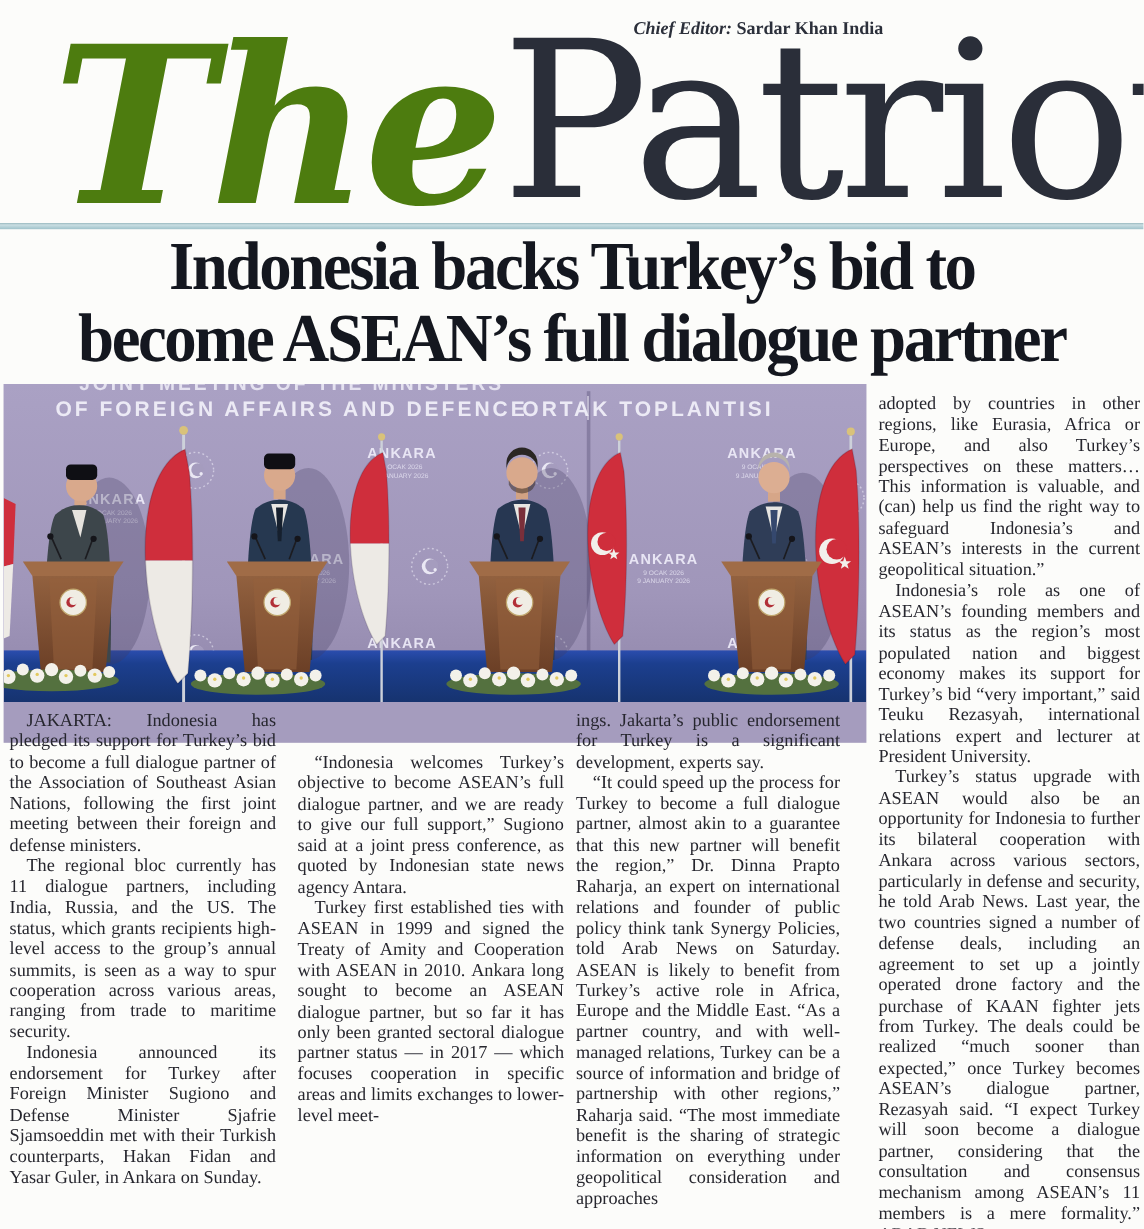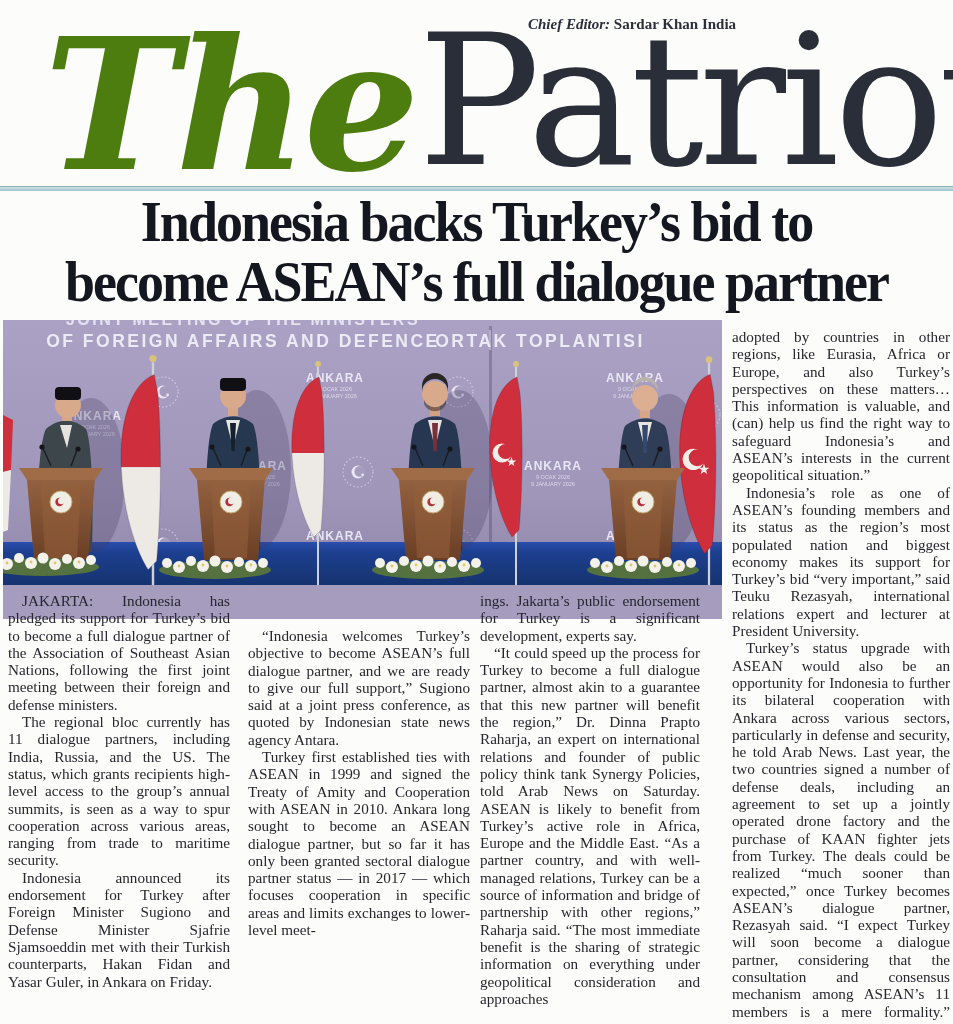--- a/index.html
+++ b/index.html
@@ -248,21 +248,21 @@
     <use href="#flower" x="212" y="241"></use>
     <use href="#flower" x="425" y="241"></use>
     <use href="#flower" x="640" y="241"></use>
   </g>
 </svg>
 </div>
 
 <div class="abs col" id="col1">
   <p>JAKARTA: Indonesia has pledged its support for Turkey’s bid to become a full dialogue partner of the Association of Southeast Asian Nations, following the first joint meeting between their foreign and defense ministers.</p>
   <p>The regional bloc currently has 11 dialogue partners, including India, Russia, and the US. The status, which grants recipients high-level access to the group’s annual summits, is seen as a way to spur cooperation across various areas, ranging from trade to maritime security.</p>
-  <p>Indonesia announced its endorsement for Turkey after Foreign Minister Sugiono and Defense Minister Sjafrie Sjamsoeddin met with their Turkish counterparts, Hakan Fidan and Yasar Guler, in Ankara on Friday.</p>
+  <p>Indonesia announced its endorsement for Turkey after Foreign Minister Sugiono and Defense Minister Sjafrie Sjamsoeddin met with their Turkish counterparts, Hakan Fidan and Yasar Guler, in Ankara on Sunday.</p>
 </div>
 <div class="abs col" id="col2">
   <p>“Indonesia welcomes Turkey’s objective to become ASEAN’s full dialogue partner, and we are ready to give our full support,” Sugiono said at a joint press conference, as quoted by Indonesian state news agency Antara.</p>
   <p>Turkey first established ties with ASEAN in 1999 and signed the Treaty of Amity and Cooperation with ASEAN in 2010.  Ankara long sought to become an ASEAN dialogue partner, but so far it has only been granted sectoral dialogue partner status — in 2017 — which focuses cooperation in specific areas and limits exchanges to lower-level meet-</p>
 </div>
 <div class="abs col" id="col3">
   <p class="cont">ings.  Jakarta’s public endorsement for Turkey is a significant development, experts say.</p>
   <p>“It could speed up the process for Turkey to become a full dialogue partner, almost akin to a guarantee that this new partner will benefit the region,” Dr. Dinna Prapto Raharja, an expert on international relations and founder of public policy think tank Synergy Policies, told Arab News on Saturday.  ASEAN is likely to benefit from Turkey’s active role in Africa, Europe and the Middle East.  “As a partner country, and with well-managed relations, Turkey can be a source of information and bridge of partnership with other regions,” Raharja said.  “The most immediate benefit is the sharing of strategic information on everything under geopolitical consideration and approaches</p>
 </div>
 <div class="abs col" id="col4">

